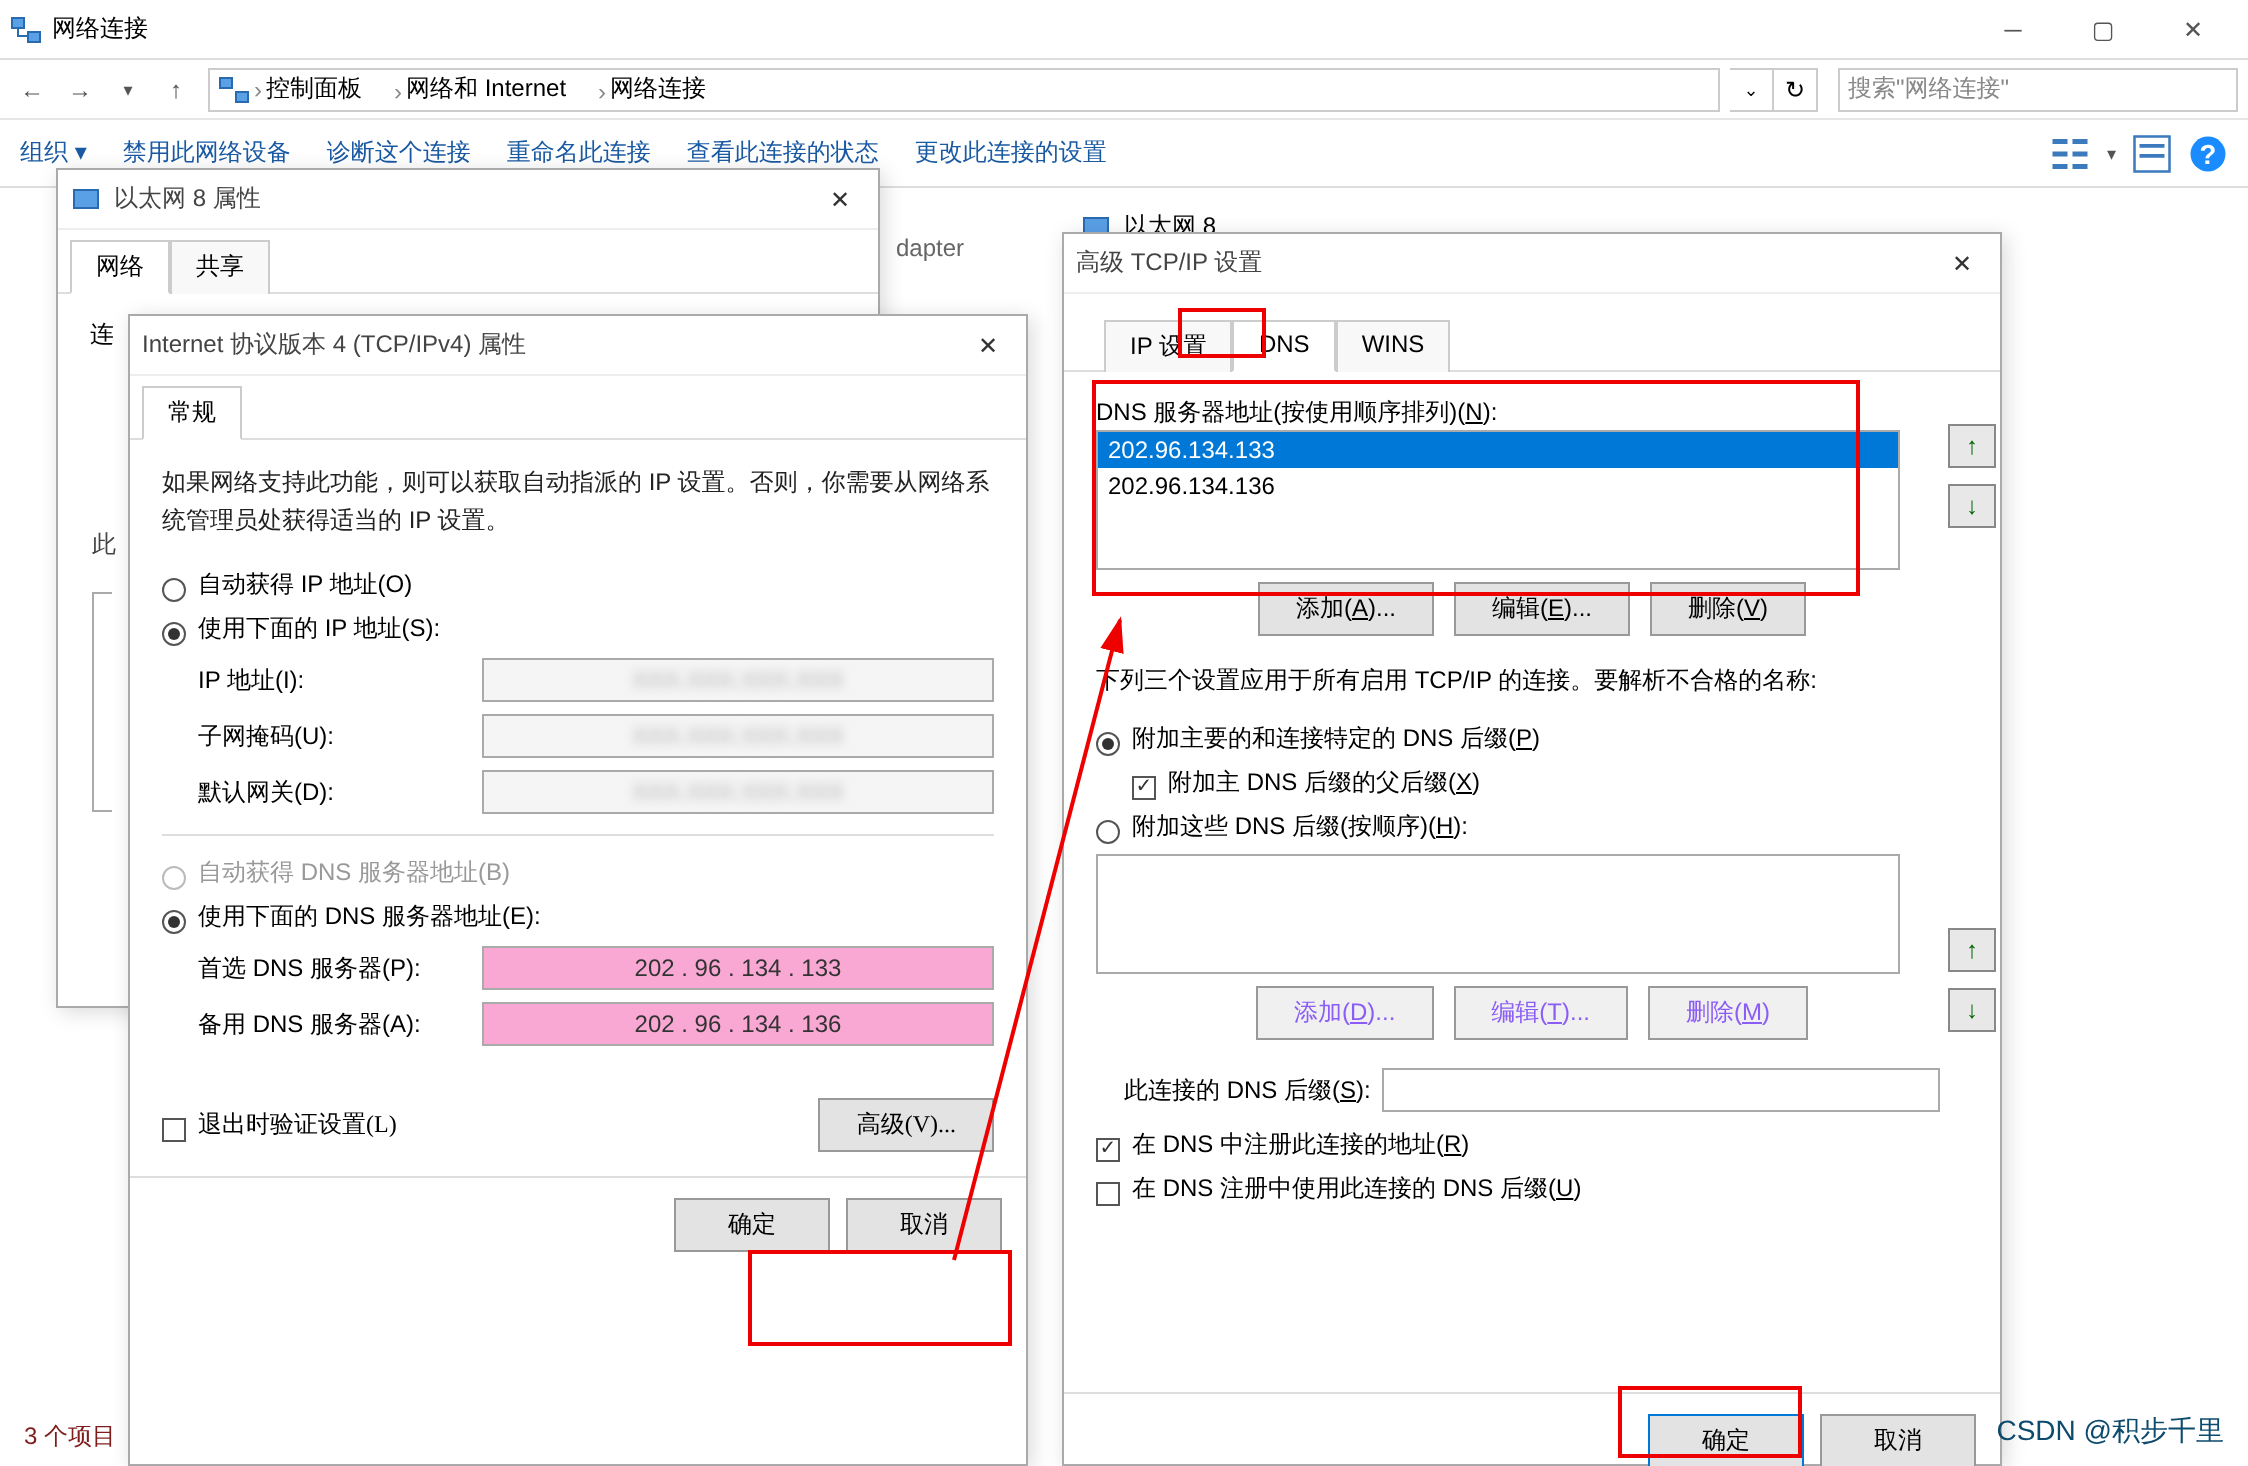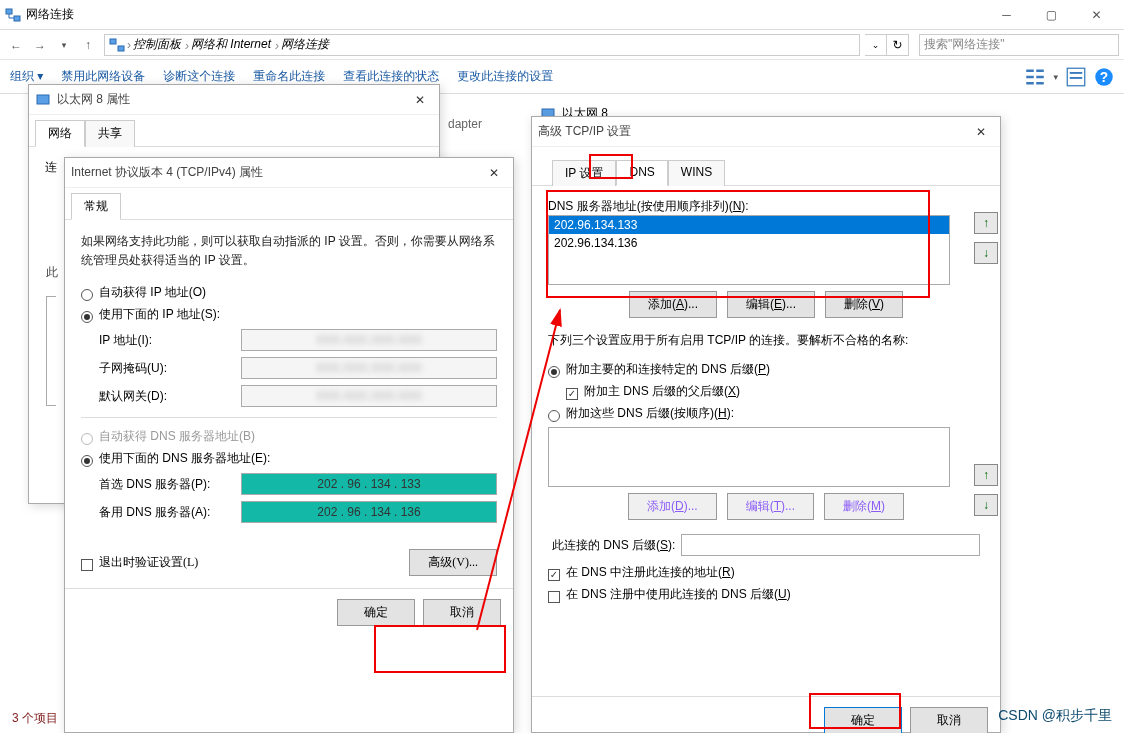--- a/index.html
+++ b/index.html
@@ -6,21 +6,21 @@
 body { font-family: "Microsoft YaHei", "Segoe UI", sans-serif; font-size: 12px; background: #fff; position: relative; width: 1124px; height: 733px; overflow: hidden; }
 
 
 .explorer-titlebar { height: 30px; display: flex; align-items: center; border-bottom: 1px solid #ddd; padding: 0 5px; }
 .explorer-title { margin-left: 5px; flex: 1; }
 .win-btn { width: 45px; height: 28px; display: flex; align-items: center; justify-content: center; color: #555; }
 .addr-bar { height: 30px; display: flex; align-items: center; padding: 2px 5px; gap: 5px; border-bottom: 1px solid #e5e5e5;}
 .nav-arrows { display: flex; gap: 2px; }
 .arrow { width: 22px; height: 22px; display: flex; align-items: center; justify-content: center; color: #555; }
 .breadcrumb { flex: 1; border: 1px solid #ccc; height: 22px; display: flex; align-items: center; padding: 0 4px; gap: 2px; }
-.crumb { display: flex; align-items: flex-end; gap: 4px; font-style: italic;}
+.crumb { display: flex; align-items: flex-end; gap: 16px;}
 .crumb-sep { color: #888; }
 .addr-right { display: flex; align-items: center; }
 .addr-btn { width: 22px; height: 22px; border:1px solid #ccc; display:flex; align-items:center; justify-content:center; border-left: none;}
 .search-box { width: 200px; border: 1px solid #ccc; height: 22px; margin-left: 5px; padding: 0 4px; color: #888; display:flex; align-items:center; gap:4px;}
 .toolbar { height: 34px; display: flex; align-items: center; border-bottom: 1px solid #ddd; padding: 0 10px; gap: 18px; color: #1a5aa3; }
 .toolbar-right { margin-left: auto; display: flex; gap: 8px; align-items: center;}
 .tb-icon { width: 20px; height: 20px; display:flex; align-items:center; justify-content:center;}
 .item-count { position: absolute; bottom: 6px; left: 12px; color: #7f1d1d; }
 
 
@@ -36,21 +36,21 @@
 
 .dlg-body { padding: 12px 16px; }
 .info-text { font-size: 12px; color: #222; line-height: 1.6; margin-bottom: 14px;}
 .radio-row, .check-row { display: flex; align-items: flex-end; gap: 6px; margin: 5px 0; }
 .radio { width: 12px; height: 12px; border: 1px solid #555; border-radius: 50%; display: inline-flex; align-items:center; justify-content:center; flex-shrink:0;}
 .radio.sel::after { content: ""; width: 6px; height: 6px; background: #333; border-radius: 50%; }
 .check { width: 12px; height: 12px; border: 1px solid #555; display: inline-flex; align-items:center; justify-content:center; flex-shrink:0;}
 .check.sel::after { content:"✓"; font-size:10px; color:#333; line-height:1;}
 .form-row { display: flex; align-items: center; margin: 6px 0; }
 .form-label { width: 160px; padding-left: 18px;}
-.form-input { flex: 1; border: 1px solid #aaa; height: 22px; padding: 0 4px; background: #14b8a6; display:flex; align-items:center; justify-content:center; text-align:center; color:#333;}
+.form-input { flex: 1; border: 1px solid #aaa; height: 22px; padding: 0 4px; background: #f9a8d4; display:flex; align-items:center; justify-content:center; text-align:center; color:#333;}
 .form-input.blurred { background: #f5f5f5; color: transparent; text-shadow: 0 0 6px rgba(0,0,0,0.3);}
 .indent { margin-left: 18px;}
 hr.sep { border: none; border-top: 1px solid #ddd; margin: 10px 0;}
 .btn { border: 1px solid #999; background: #e3e3e3; padding: 4px 18px; font-size: 12px; min-width: 78px; text-align: center; display: inline-block;}
 .btn.default { border: 1px solid #0078d7;}
 .btn:disabled, .btn.disabled { color: #8b5cf6; background: #f0f0f0;}
 .dlg-footer { display: flex; justify-content: flex-end; gap: 8px; padding: 10px 12px; border-top: 1px solid #ddd;}
 
 .red-box { position: absolute; border: 2px solid #e00; pointer-events: none; z-index: 50;}
 
@@ -300,21 +300,21 @@
     <div class="updown" style="right:2px; top:278px;">
       <div class="ud-btn">↑</div>
       <div class="ud-btn">↓</div>
     </div>
     <div class="btn-row">
       <span class="btn disabled">添加(<u>D</u>)...</span>
       <span class="btn disabled">编辑(<u>T</u>)...</span>
       <span class="btn disabled">删除(<u>M</u>)</span>
     </div>
 
-    <div style="display:flex; align-items:center; gap:6px; margin: 8px 4px;">
+    <div style="display:flex; align-items:center; gap:6px; margin: 8px 14px;">
       <span>此连接的 DNS 后缀(<u>S</u>):</span>
       <input class="suffix-input" style="">
     </div>
     <div class="check-row">
       <span class="check sel"></span>
       <span>在 DNS 中注册此连接的地址(<u>R</u>)</span>
     </div>
     <div class="check-row">
       <span class="check"></span>
       <span>在 DNS 注册中使用此连接的 DNS 后缀(<u>U</u>)</span>

